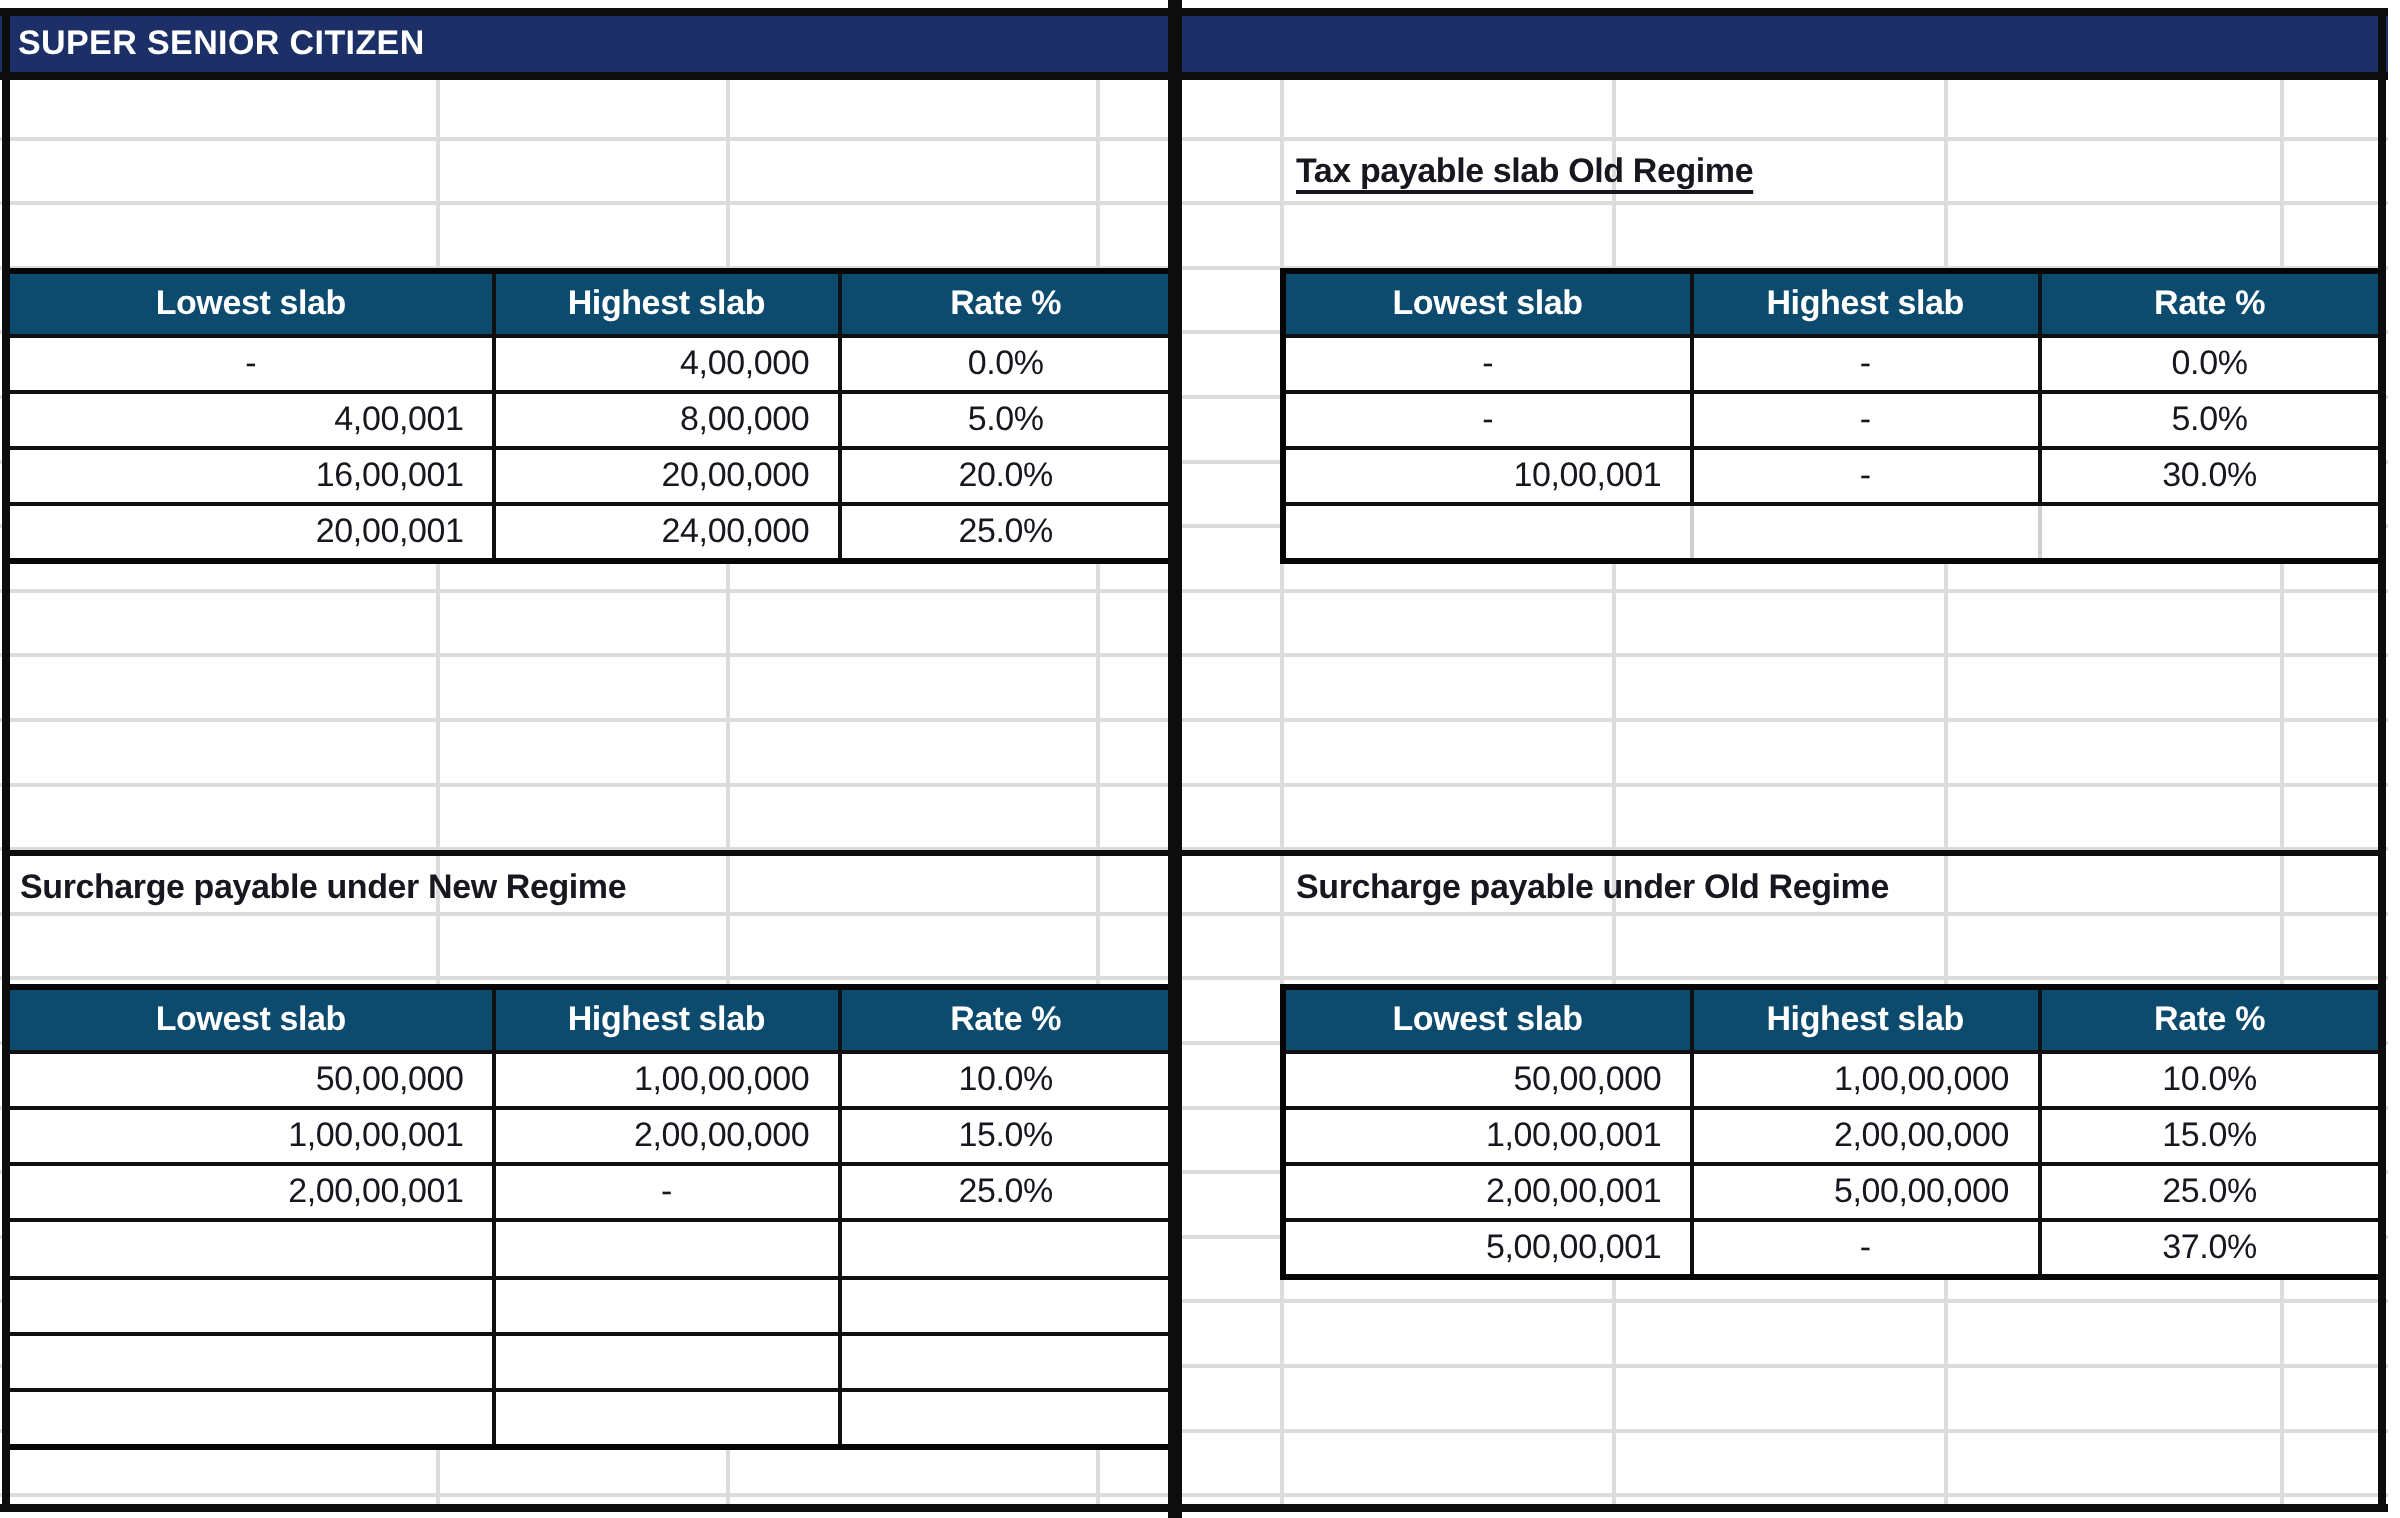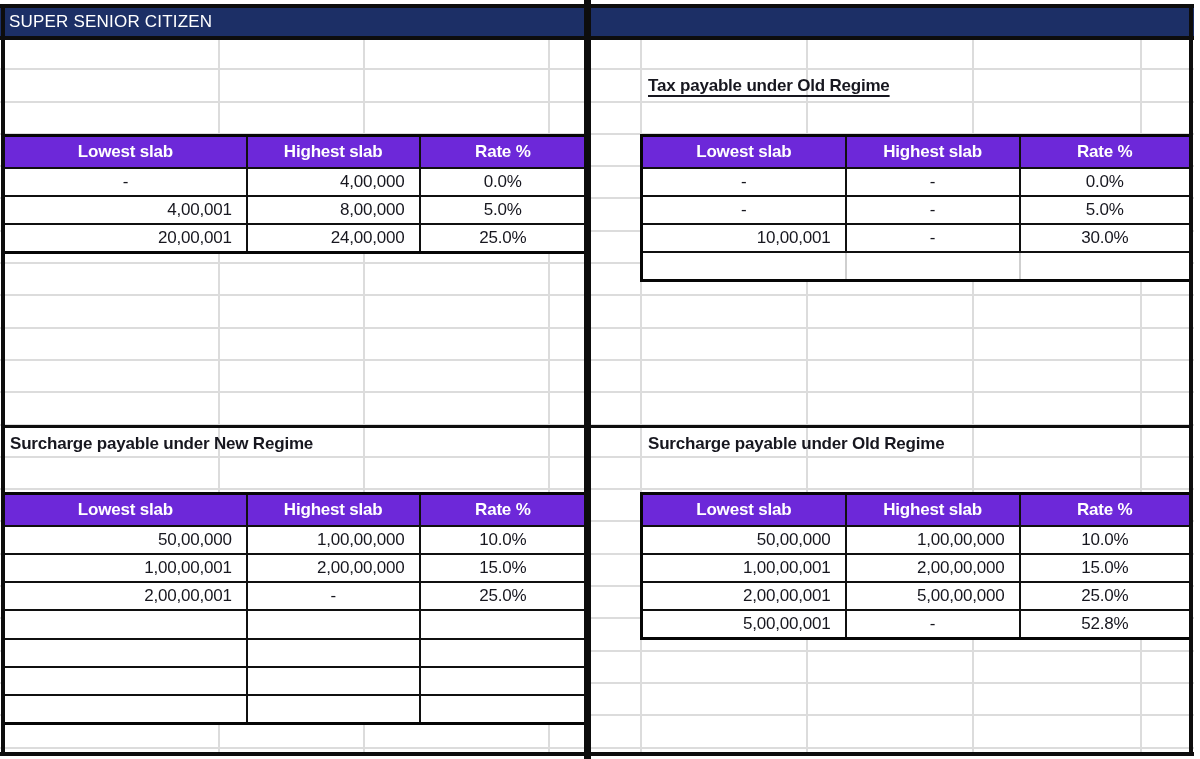--- a/index.html
+++ b/index.html
@@ -11,30 +11,30 @@
   .hgrid{
     position:absolute;left:0;top:38px;width:1194px;height:716px;z-index:1;
     background:repeating-linear-gradient(to bottom,transparent 0,transparent 30.3px,#dcdcdc 30.3px,#dcdcdc 32.3px);
   }
   .vgrid{position:absolute;top:38px;height:716px;width:2px;background:#dcdcdc;z-index:1;}
   
   .titlebar{
     position:absolute;left:0;top:6px;width:1194px;height:32px;background:#1c2f66;z-index:2;
     display:flex;align-items:center;border-top:2px solid #0d0d0d;border-bottom:2px solid #0d0d0d;box-sizing:border-box;
   }
-  .titlebar span{color:#ffffff;font-weight:400;font-size:17px;padding-left:9px;letter-spacing:0.2px;}
+  .titlebar span{color:#ffffff;font-weight:700;font-size:17px;padding-left:9px;letter-spacing:0.2px;}
   
   .sec-title{position:absolute;height:32px;line-height:32px;font-weight:700;font-size:17px;z-index:2;white-space:nowrap;}
   .sec-title.u{text-decoration:underline;text-decoration-thickness:2px;text-underline-offset:4px;}
   
   table.tbl{position:absolute;border-collapse:collapse;table-layout:fixed;background:#ffffff;z-index:2;}
   table.tbl th,table.tbl td{border:2px solid #101010;overflow:hidden;white-space:nowrap;box-sizing:border-box;}
   table.tbl{border:3px solid #060606;}
   table.tbl th{
-    background:#6d28d9;color:#ffffff;font-weight:700;font-size:17px;text-align:center;height:32px;
+    background:#0c4a6e;color:#ffffff;font-weight:700;font-size:17px;text-align:center;height:32px;
   }
   table.tbl td{height:28.3px;font-size:17px;text-align:right;padding:0 14px 0 0;}
   table.tbl td.rate{text-align:center;padding:2px;}
   table.tbl td.dash{text-align:center;padding:0;}
   tr.soft td{border-left-color:#cfcfcf;border-right-color:#cfcfcf;}
   .t-left{left:2px;width:586px;}
   .t-right{left:640px;width:552px;}
   
   .line{position:absolute;background:#0d0d0d;z-index:3;}
 </style>
@@ -49,21 +49,21 @@
   <div class="vgrid" style="left:548px"></div>
   <div class="vgrid" style="left:640px"></div>
   <div class="vgrid" style="left:806px"></div>
   <div class="vgrid" style="left:972px"></div>
   <div class="vgrid" style="left:1140px"></div>
 
   <div class="titlebar">
     <span>SUPER SENIOR CITIZEN</span>
   </div>
 
-  <div class="sec-title u" style="left:648px;top:70px;">Tax payable under Old Regime</div>
+  <div class="sec-title u" style="left:648px;top:70px;">Tax payable slab Old Regime</div>
   <div class="sec-title" style="left:648px;top:428px;">Surcharge payable under Old Regime</div>
   <div class="sec-title" style="left:10px;top:428px;">Surcharge payable under New Regime</div>
 
   <table class="tbl t-left" style="top:134px;">
     <colgroup>
         <col style="width:242px">
         <col style="width:172px">
         <col style="width:166px">
       </colgroup>
     <tbody>
@@ -76,20 +76,25 @@
       <td class="dash">-</td>
       <td>4,00,000</td>
       <td class="rate">0.0%</td>
     </tr>
     <tr>
       <td>4,00,001</td>
       <td>8,00,000</td>
       <td class="rate">5.0%</td>
     </tr>
     <tr>
+      <td>16,00,001</td>
+      <td>20,00,000</td>
+      <td class="rate">20.0%</td>
+    </tr>
+    <tr>
       <td>20,00,001</td>
       <td>24,00,000</td>
       <td class="rate">25.0%</td>
     </tr>
   </tbody>
     </table>
 
   <table class="tbl t-right" style="top:134px;">
     <colgroup>
         <col style="width:203px">
@@ -198,21 +203,21 @@
       <td class="rate">15.0%</td>
     </tr>
     <tr>
       <td>2,00,00,001</td>
       <td>5,00,00,000</td>
       <td class="rate">25.0%</td>
     </tr>
     <tr>
       <td>5,00,00,001</td>
       <td class="dash">-</td>
-      <td class="rate">52.8%</td>
+      <td class="rate">37.0%</td>
     </tr>
   </tbody>
     </table>
 
   <div class="line" style="left:0;top:4px;width:1194px;height:3px;"></div>
   <div class="line" style="left:0;top:752px;width:1194px;height:4px;"></div>
   <div class="line" style="left:1px;top:4px;width:4px;height:752px;"></div>
   <div class="line" style="left:1189px;top:4px;width:4px;height:752px;"></div>
   <div class="line" style="left:584px;top:0;width:7px;height:759px;"></div>
   <div class="line" style="left:0;top:38px;width:1194px;height:2px;"></div>

